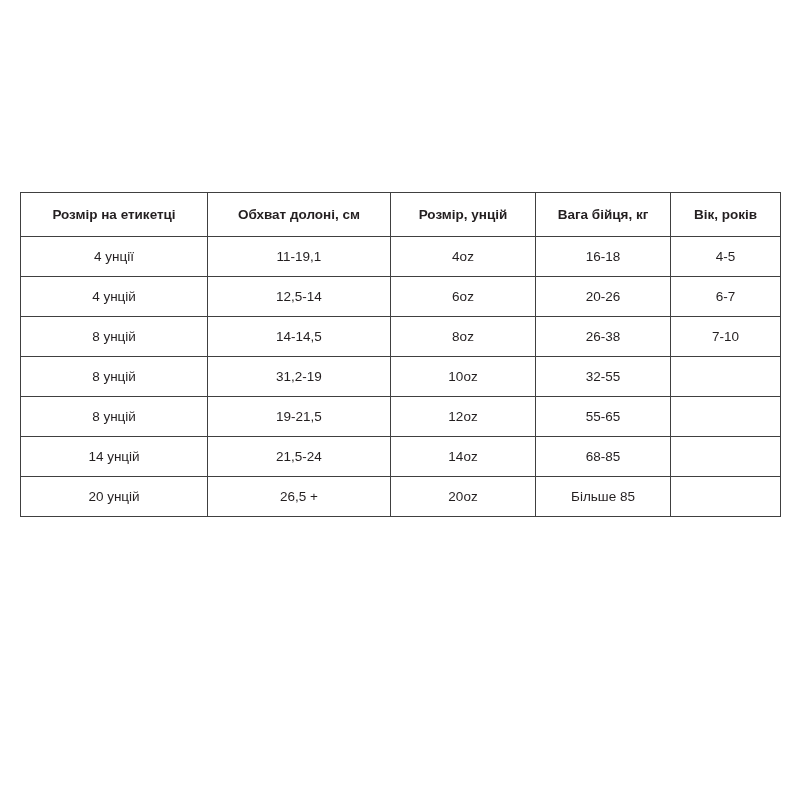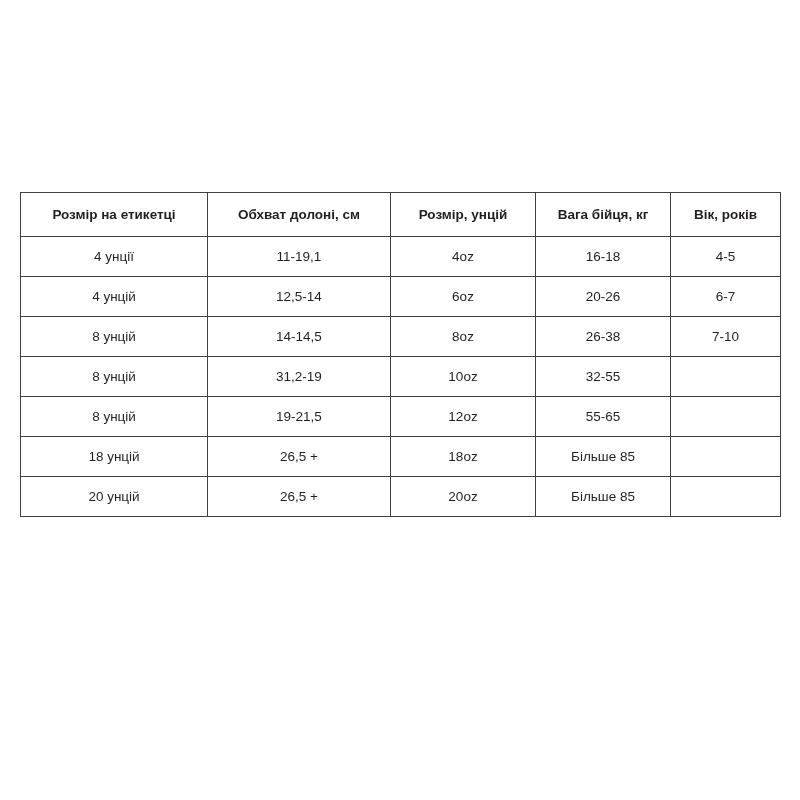--- a/index.html
+++ b/index.html
@@ -108,24 +108,24 @@
           <td></td>
         </tr>
         <tr>
           <td class="col-label">8 унцій</td>
           <td>19-21,5</td>
           <td>12oz</td>
           <td>55-65</td>
           <td></td>
         </tr>
         <tr>
-          <td class="col-label">18 унцій</td>
-          <td>26,5 +</td>
-          <td>18oz</td>
-          <td>Більше 85</td>
+          <td class="col-label">14 унцій</td>
+          <td>21,5-24</td>
+          <td>14oz</td>
+          <td>68-85</td>
           <td></td>
         </tr>
         <tr>
           <td class="col-label">20 унцій</td>
           <td>26,5 +</td>
           <td>20oz</td>
           <td>Більше 85</td>
           <td></td>
         </tr>
       </tbody>

